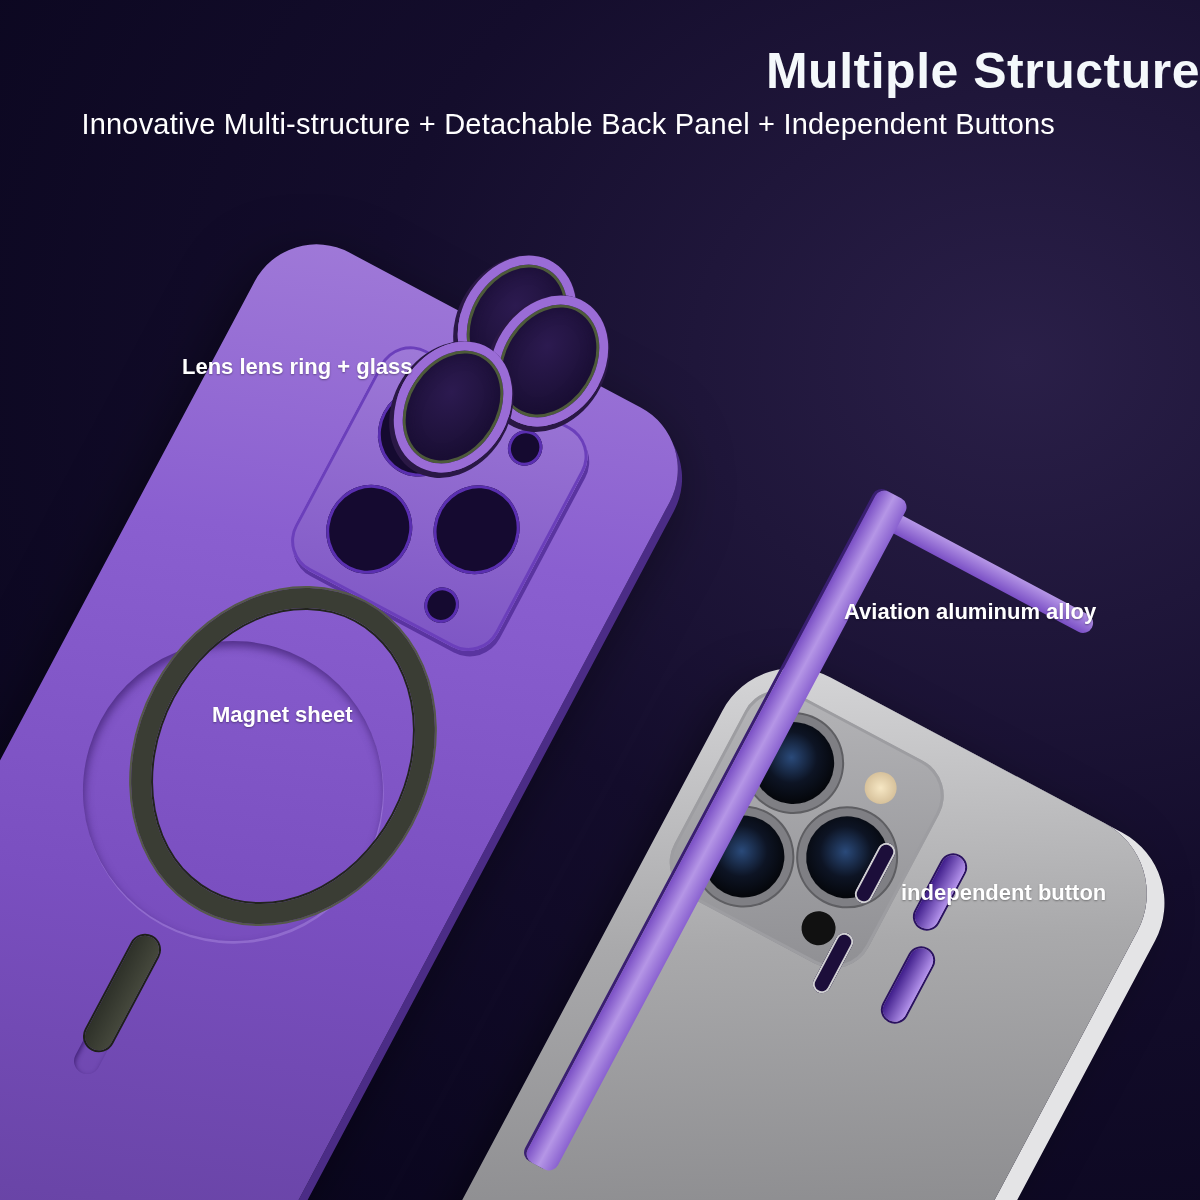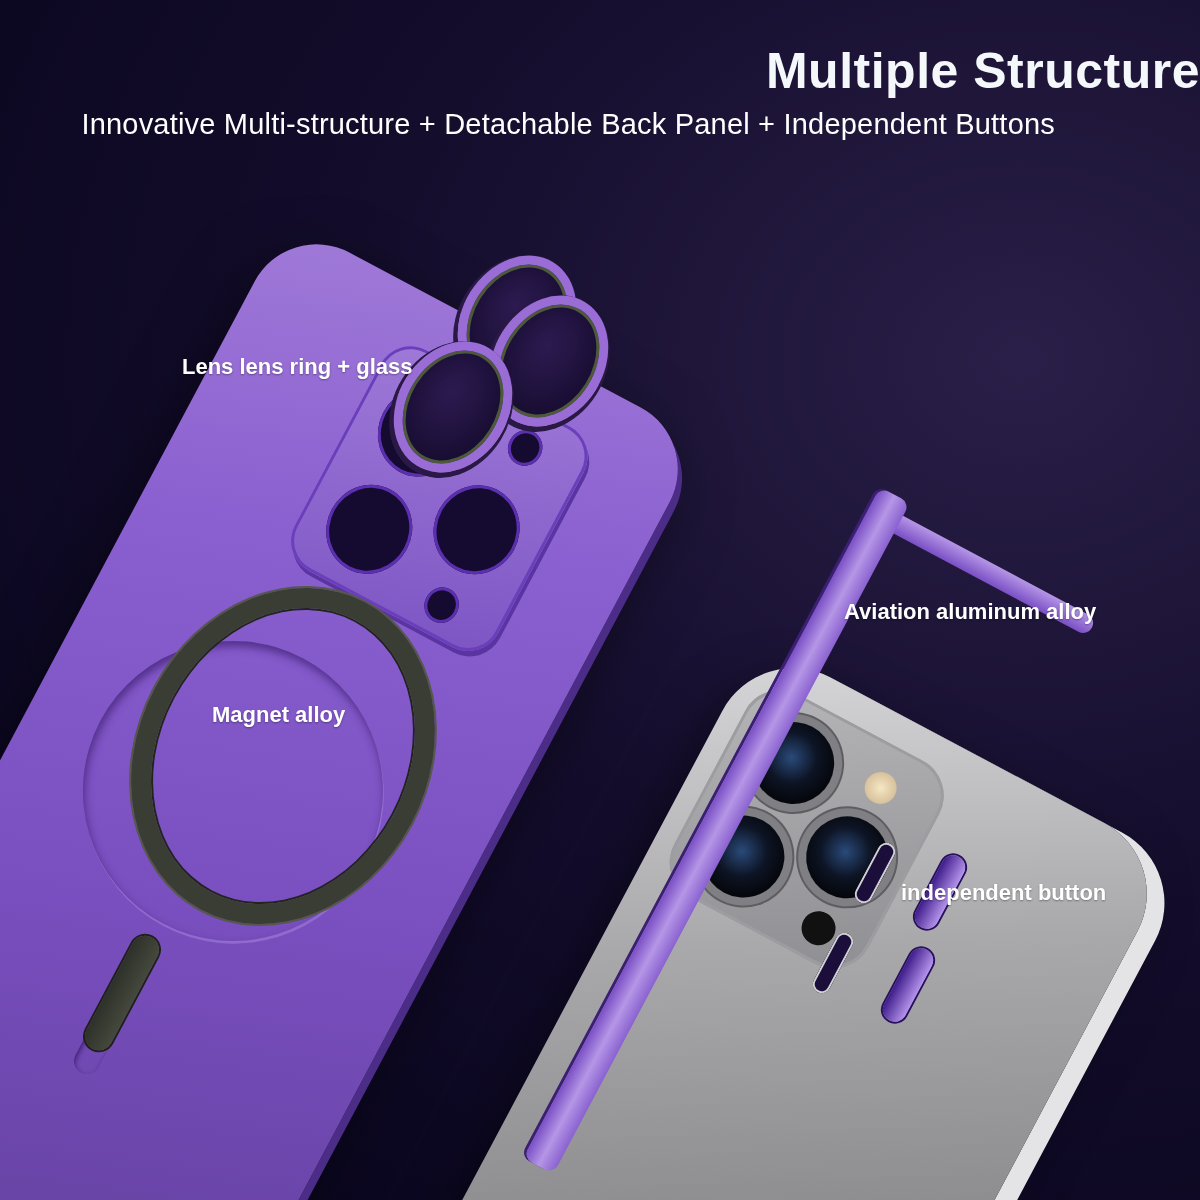--- a/index.html
+++ b/index.html
@@ -156,15 +156,15 @@
   <div class="bumper-top"></div>
   <div class="bumper"></div>
   <div class="btn-slot" style="left:866px; top:840px;"></div>
   <div class="btn-slot" style="left:824px; top:930px;"></div>
 
   <div class="ind-button" style="left:928px; top:852px;"></div>
   <div class="ind-button" style="left:896px; top:945px;"></div>
 
   <div class="callout" style="left:182px; top:354px;">Lens lens ring + glass</div>
   <div class="callout" style="left:844px; top:599px;">Aviation aluminum alloy</div>
-  <div class="callout" style="left:212px; top:702px;">Magnet alloy</div>
+  <div class="callout" style="left:212px; top:702px;">Magnet sheet</div>
   <div class="callout" style="left:901px; top:880px;">independent button</div>
 </div>
 
 </body></html>

